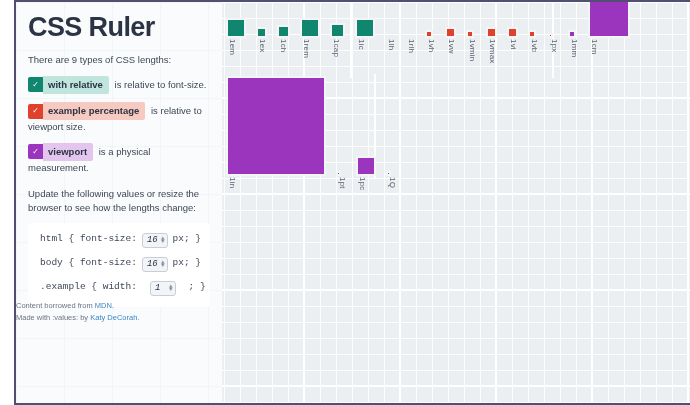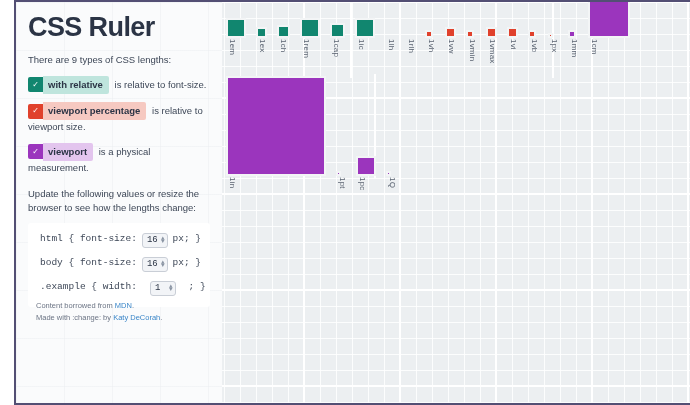--- a/index.html
+++ b/index.html
@@ -83,29 +83,29 @@
     display:flex;align-items:flex-start;margin-bottom:9px;white-space:nowrap;
   }
   .frow:last-child{margin-bottom:0;gap:8px;}
   .spin{
     display:inline-flex;align-items:center;
     border:1px solid #c9ced6;border-radius:3px;background:#f2f4f7;
     height:15px;margin:0 5px;padding:0 2px 0 4px;box-sizing:border-box;
   }
   .spin .val{
     font-family:"Liberation Mono", monospace;font-size:9px;color:#2b3445;
-    width:13px;overflow:hidden;display:inline-block;
+    width:13px;overflow:hidden;display:inline-block;font-style:italic;
   }
   .spin .arrows{
     display:flex;flex-direction:column;line-height:.52;
     font-size:6px;color:#8a94a3;margin-left:1px;
   }
 
   .footer{
-    position:absolute;left:20px;bottom:78px;
+    position:absolute;left:0;bottom:78px;
     font-size:7.5px;color:#6b7484;line-height:1.7;
   }
   .footer a{color:#3a86c8;text-decoration:none;}
 
   
   .ruler{position:absolute;left:206px;top:0;right:0;bottom:0;z-index:2;}
   .rowwrap{position:absolute;left:0;top:0;width:100%;}
   .cell{
     position:absolute;top:0;
     display:flex;flex-direction:column;align-items:flex-start;
@@ -274,21 +274,21 @@
 
     <p class="intro">There are 9 types of CSS lengths:</p>
 
     <div id="legend">
         <div class="legend-row"><span class="chip c-font">
             <span class="chk">✓</span>
             <span class="chip-label">with relative</span>
           </span> <span>is relative to font-size.</span></div>
         <div class="legend-row"><span class="chip c-view">
             <span class="chk">✓</span>
-            <span class="chip-label">viewport percentage</span>
+            <span class="chip-label">example percentage</span>
           </span> <span>is relative to viewport size.</span></div>
         <div class="legend-row"><span class="chip c-abs">
             <span class="chk">✓</span>
             <span class="chip-label">viewport</span>
           </span> <span>is a physical measurement.</span></div>
       </div>
 
     <p class="update-note">Update the following values or resize the browser to see how the lengths change:</p>
 
     <div class="form-card">
@@ -327,17 +327,17 @@
             <span>; }</span>
           </div>
         </div>
     </div>
 
     <div class="footer">
       <div>
         <span>Content borrowed from </span><a href="#">MDN</a><span>.</span>
       </div>
       <div>
-        <span>Made with :change: by </span><a href="#">Katy DeCorah</a><span>.</span>
+        <span>Made with :values: by </span><a href="#">Katy DeCorah</a><span>.</span>
       </div>
     </div>
   </div>
 </div>
 
 </body></html>

